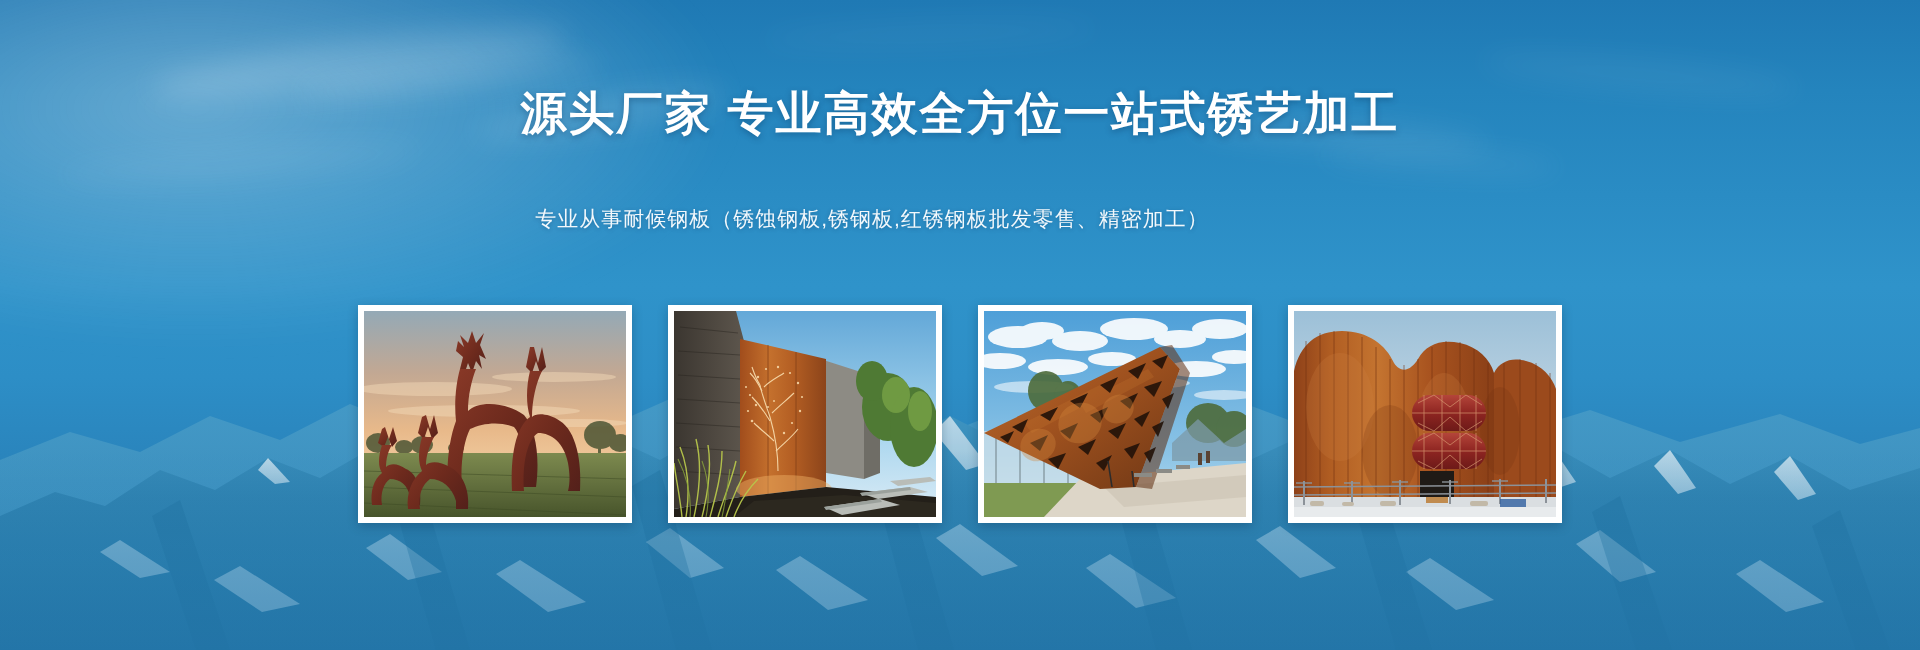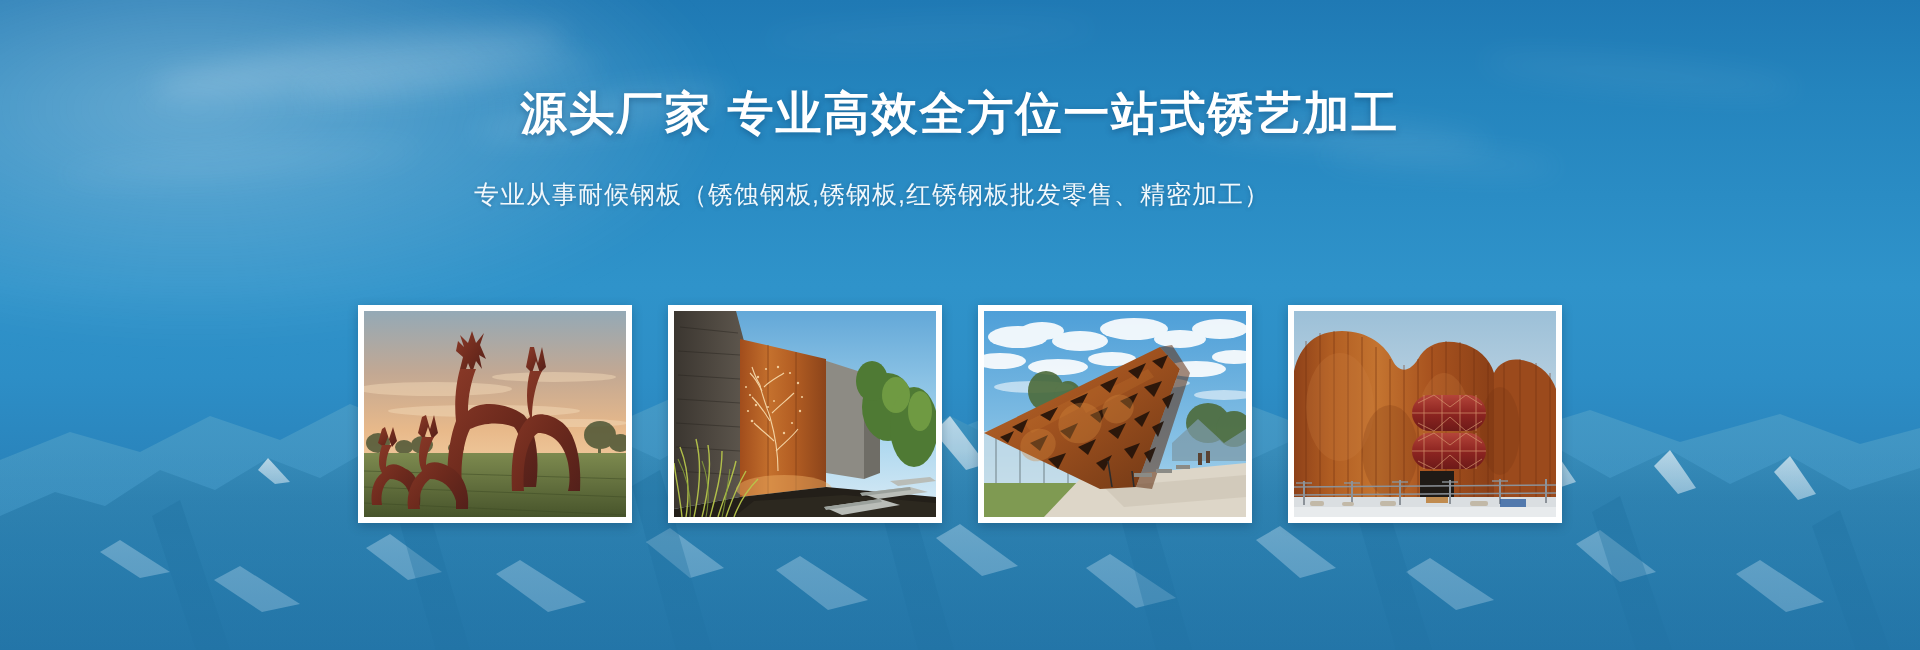--- a/index.html
+++ b/index.html
@@ -72,25 +72,25 @@
     text-align:center;
     color:#ffffff;
     font-size:46px;
     font-weight:bold;
     letter-spacing:2px;
     line-height:1.2;
     text-shadow:0 2px 6px rgba(0,40,80,.35);
     white-space:nowrap;
   }
   .subhead {
-    position:absolute; left:0; top:178px;
+    position:absolute; left:0; top:205px;
     width:1744px;
     text-align:center;
     color:#f2f8fc;
-    font-size:25px;
+    font-size:21px;
     font-weight:normal;
     letter-spacing:1px;
     line-height:1.3;
     text-shadow:0 1px 4px rgba(0,40,80,.30);
     white-space:nowrap;
   }
 
   
   .gallery {
     position:absolute;

